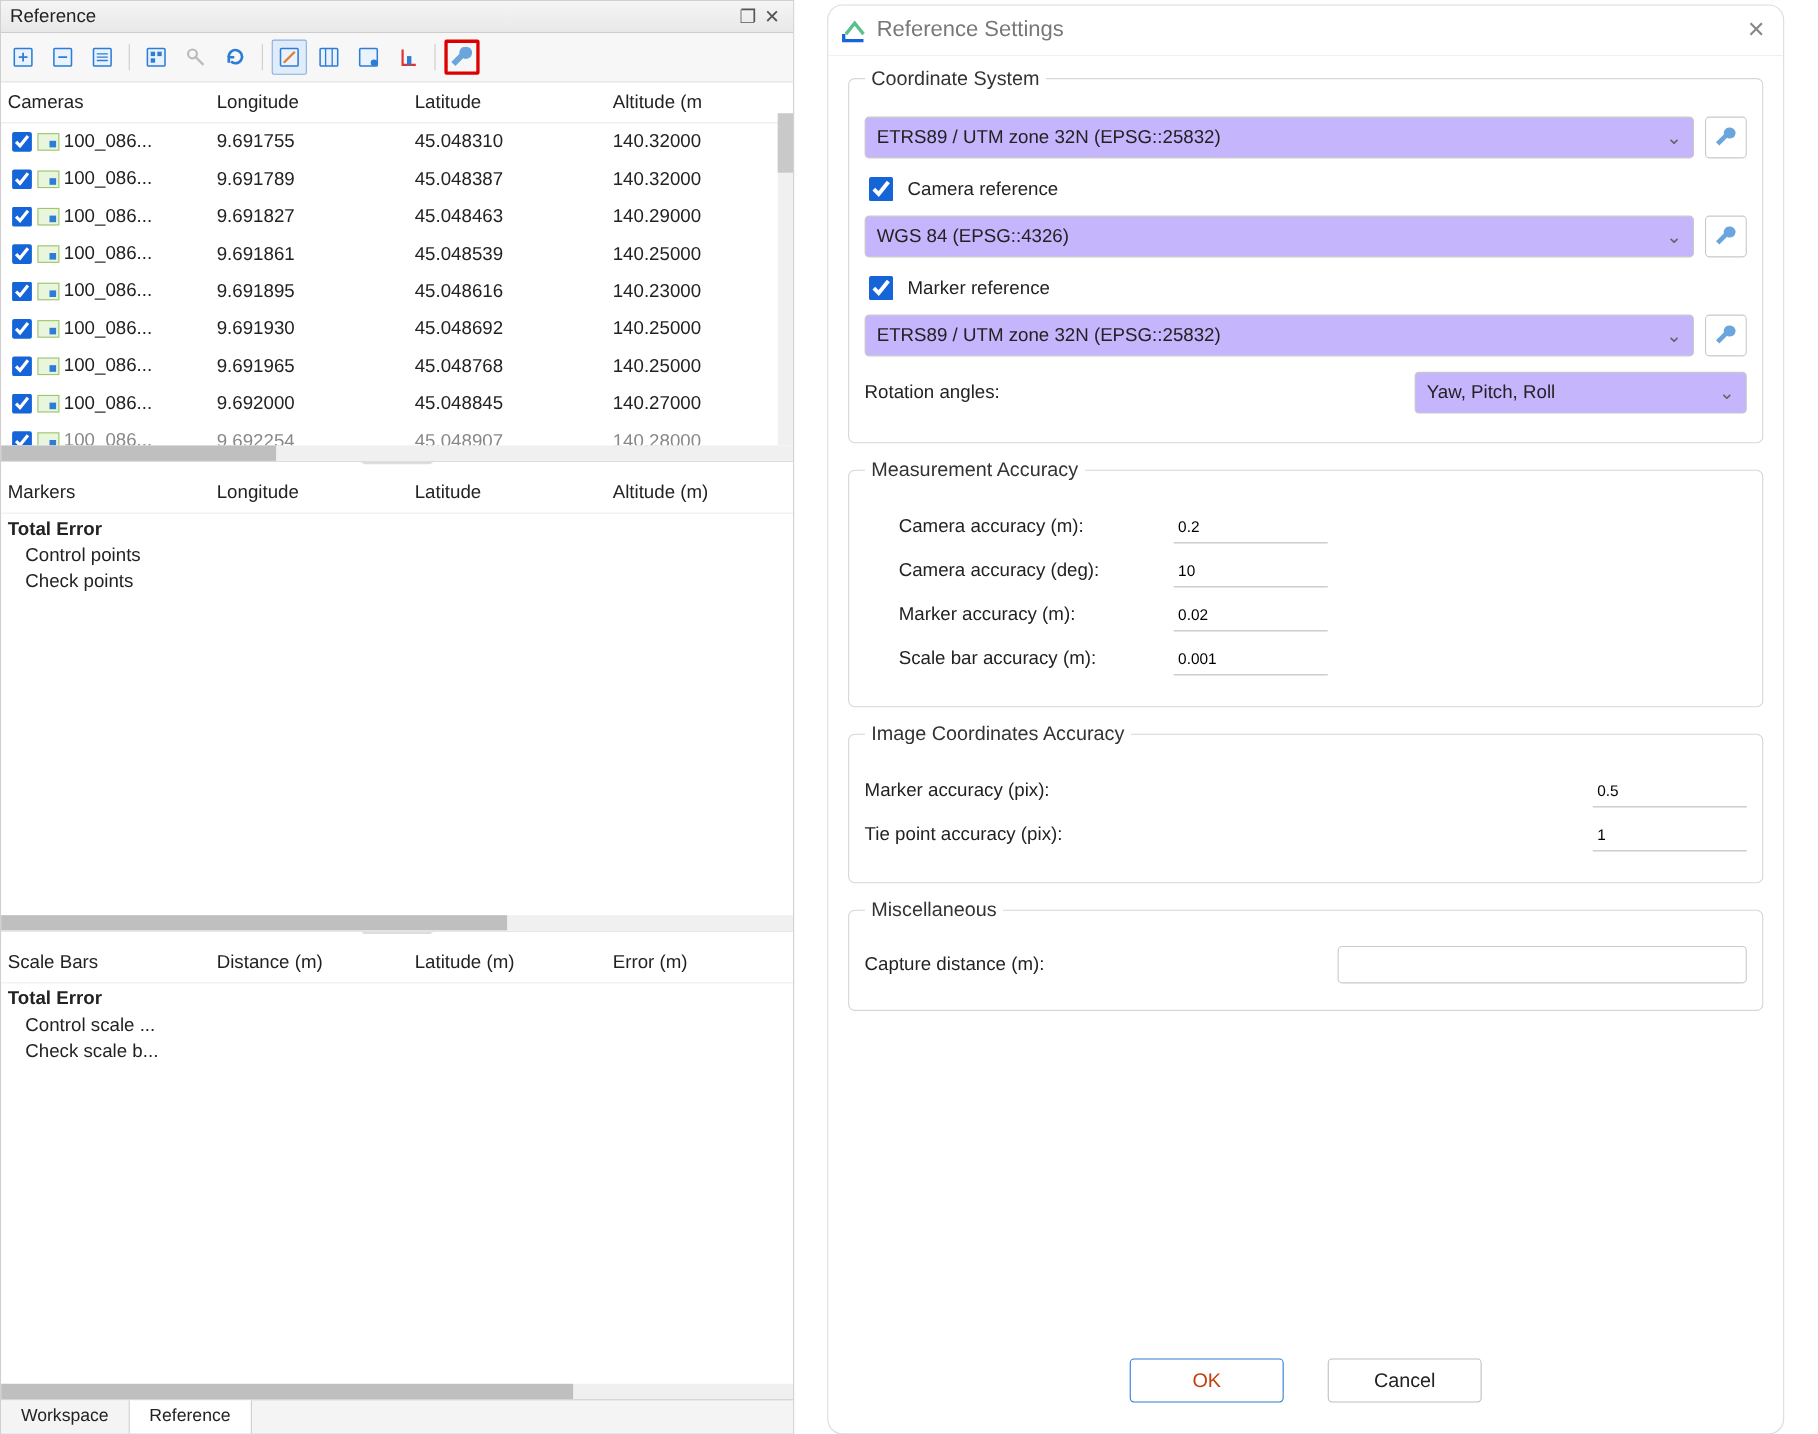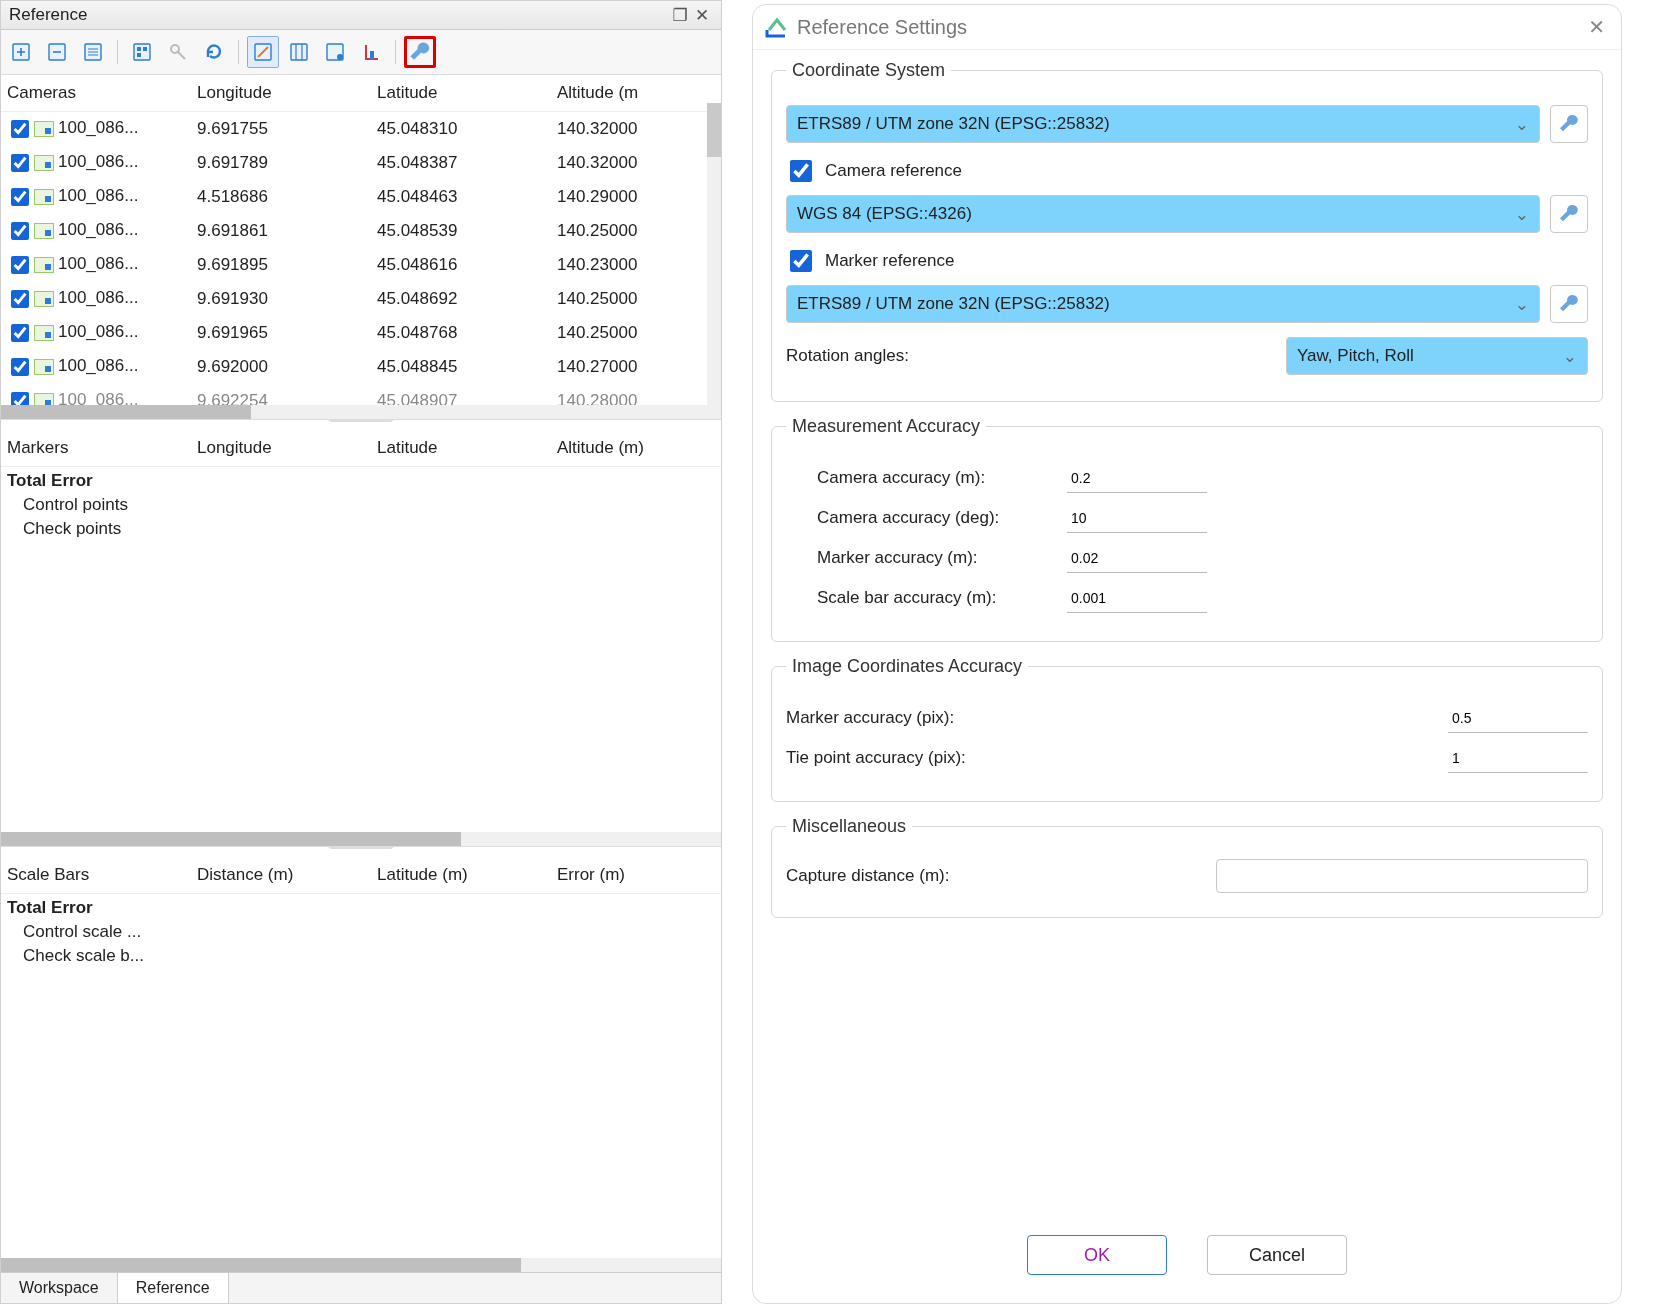--- a/index.html
+++ b/index.html
@@ -47,42 +47,42 @@
   
   .dialog { width: 870px; margin-top:4px; border:1px solid #dcdcdc; background:#fff; display:flex; flex-direction:column; border-radius:14px; }
   .dlg-title { display:flex; align-items:center; padding:10px 12px; gap:10px; color:#777; font-size:20px; border-bottom:1px solid #f0f0f0; }
   .dlg-title .appicon { width:22px; height:22px; }
   .dlg-title .ttl { flex:1; }
   .dlg-title .close-x { color:#888; font-size:20px; padding:0 4px; }
   .dlg-body { padding: 10px 18px 0; flex:1; }
   fieldset { border:1px solid #d6d6d6; border-radius:6px; padding: 16px 14px 18px; margin: 0 0 14px; }
   legend { padding:0 6px; color:#333; font-size:18px; }
   .field-row { display:flex; align-items:center; gap:10px; margin:8px 0; }
-  .combo { flex:1; height:38px; border:1px solid #c9c9c9; border-radius:4px; background:#7dd3fc; display:flex; align-items:center; padding:11px 10px; position:relative; }
+  .combo { flex:1; height:38px; border:1px solid #c9c9c9; border-radius:4px; background:#c4b5fd; display:flex; align-items:center; padding:11px 10px; position:relative; }
   .combo .chev { position:absolute; right:10px; color:#666; }
   .tool-sq { width:38px; height:38px; border:1px solid #c9c9c9; border-radius:4px; display:flex; align-items:center; justify-content:center; }
   .chk-row { display:flex; align-items:center; gap:10px; margin:14px 0 10px; }
   .chk-row .chk { width:22px; height:22px; accent-color:#1565d8; }
   .lbl-half { width: 200px; }
   .rot-combo { flex:1; max-width:400px; }
 
   .two-cols { display:flex; gap:14px; margin:0 0 14px;flex-direction:column; }
   .two-cols fieldset { flex:1; margin:0; }
   .measure-row { display:flex; align-items:center; margin:10px 0; }
   .measure-row label { width: 250px; margin-left: 31px; }
   .measure-row input, .img-row input { width:140px; height:30px; border:none; border-bottom:1px solid #bbb; padding:2px 4px; font-size:14px; background:transparent; }
   .img-row { display:flex; align-items:center; margin:10px 0; }
   .img-row label { flex:1; }
   .misc-row { display:flex; align-items:center; margin:6px 0; }
   .misc-row label { width: 430px; }
   .misc-row input { flex:1; height:34px; border:1px solid #c9c9c9; border-radius:4px; padding:2px 8px; }
 
   .dlg-footer { display:flex; justify-content:center; gap:40px; padding:20px 0 28px; }
   .dlg-btn { min-width:140px; height:40px; border:1px solid #bfbfbf; border-radius:4px; background:#fff; font-size:18px; display:flex; align-items:center; justify-content:center; }
-  .dlg-btn.primary { border-color:#2d7cd5; color:#a21caf;text-align:right; }
+  .dlg-btn.primary { border-color:#2d7cd5; color:#c2410c;text-align:right; }
 
   .wrench { stroke:#6aa5de; fill:#6aa5de; }
 </style>
 </head>
 <body>
 
 <div class="left-panel">
   <div class="panel-title">
     <span>Reference</span>
     <div class="win-btn">❐</div>
@@ -183,21 +183,21 @@
               <td>140.32000</td>
             </tr>
             <tr>
               <td><input type="checkbox" class="cam-chk" checked="" style=""><span class="cam-ico"></span><span>100_086...</span></td>
               <td>9.691789</td>
               <td>45.048387</td>
               <td>140.32000</td>
             </tr>
             <tr>
               <td><input type="checkbox" class="cam-chk" checked="" style=""><span class="cam-ico"></span><span>100_086...</span></td>
-              <td>4.518686</td>
+              <td>9.691827</td>
               <td>45.048463</td>
               <td>140.29000</td>
             </tr>
             <tr>
               <td><input type="checkbox" class="cam-chk" checked="" style=""><span class="cam-ico"></span><span>100_086...</span></td>
               <td>9.691861</td>
               <td>45.048539</td>
               <td>140.25000</td>
             </tr>
             <tr>

